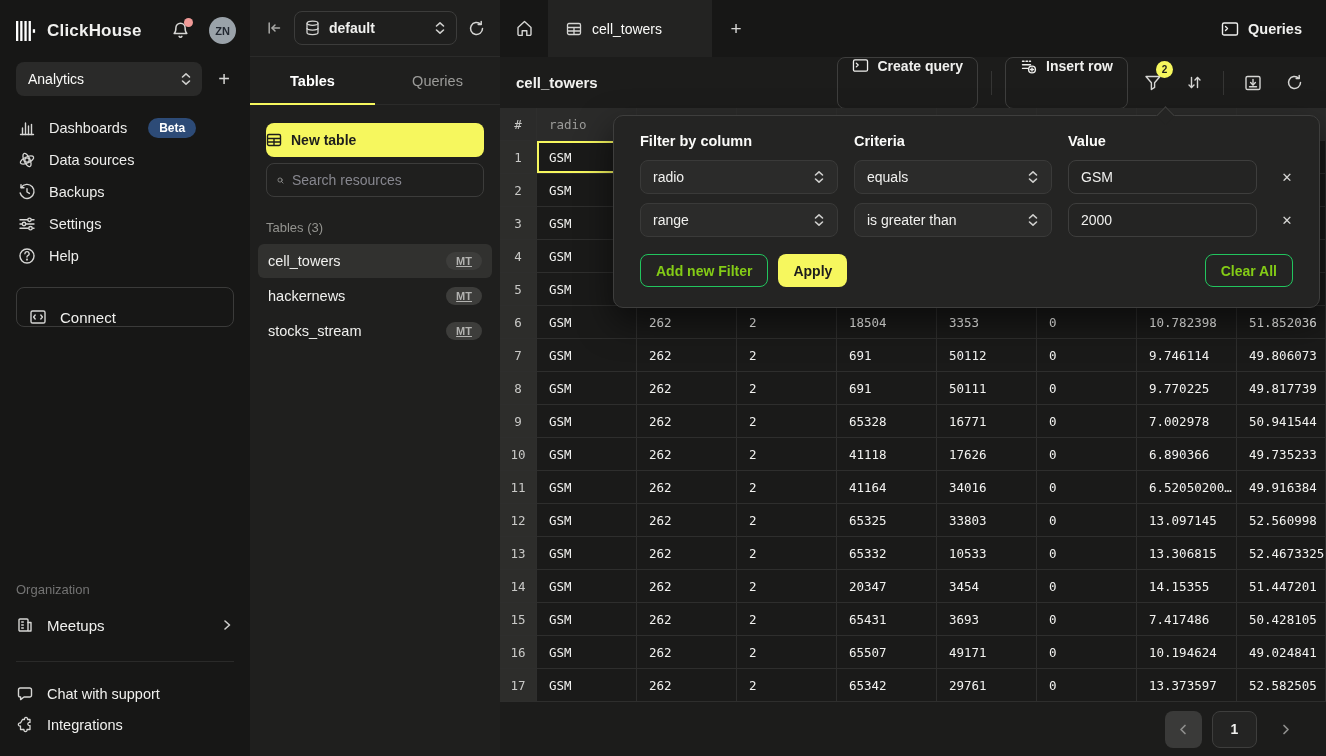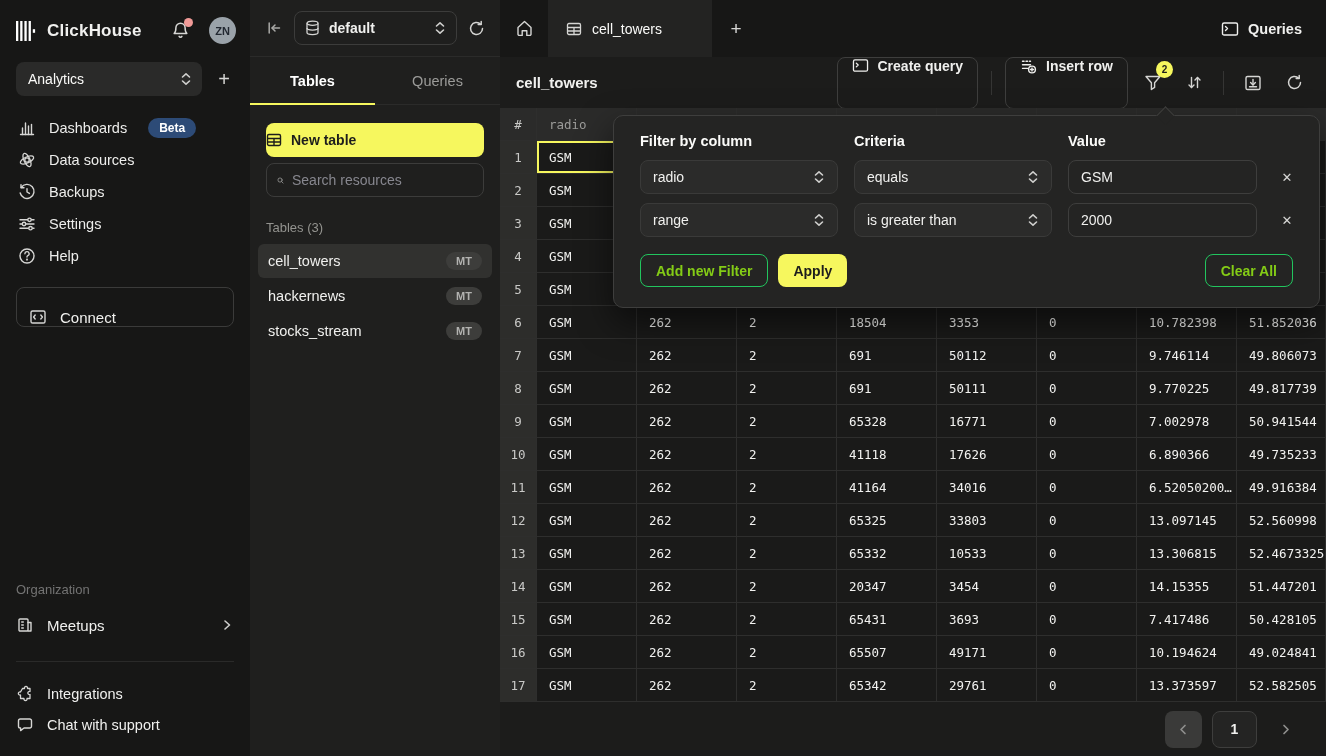--- a/index.html
+++ b/index.html
@@ -62,21 +62,21 @@
   .search-box { margin:6px 16px 0; height:34px; border:1px solid #3c3c3b; border-radius:8px;
     display:flex; align-items:center; gap:8px; padding:6px 10px; }
   .search-box input { flex:1; background:transparent; border:none; outline:none;
     color:#e8e8e6; font-size:14px; font-family:"Liberation Sans",sans-serif; }
   .search-box input::placeholder { color:#87878-5; color:#87878f; }
   .tables-heading { margin:23px 16px 9px; color:#93938f; font-size:13px; }
   .table-item { margin:0 8px 1px; height:34px; display:flex; align-items:center;
     padding:0 10px; border-radius:6px; font-size:14.5px; cursor:default; }
   .table-item.active { background:#31312f; }
   .mt-pill { margin-left:auto; background:#3d3d3b; color:#b2b2b0; font-size:11px;
-    font-weight:600; padding:3px 10px; border-radius:999px; }
+    font-weight:600; padding:3px 10px; border-radius:999px;text-decoration:underline; }
 
   
   .main { position:absolute; left:500px; top:0; width:826px; height:756px; }
   .tabbar { height:57px; background:#171716; display:flex; align-items:stretch; }
   .home-btn { width:48px; display:flex; align-items:center; justify-content:center; cursor:default; }
   .doc-tab { width:164px; background:#232322; display:flex; align-items:center; gap:10px;
     padding:0 18px; font-size:14px; color:#fbfbf9; cursor:default; }
   .newtab-btn { width:48px; display:flex; align-items:center; justify-content:center;
     color:#d6d6d4; font-size:19px; cursor:default; }
   .tab-spacer { flex:1; }
@@ -250,30 +250,30 @@
         <svg width="14" height="14" viewBox="0 0 14 14" fill="none" stroke="#cfcfcd" stroke-width="1.6" stroke-linecap="round" stroke-linejoin="round">
             <polyline points="5,3 9.5,7 5,11"></polyline>
           </svg>
       </span>
     </div>
     <div class="sidebar-divider"></div>
   </div>
 
   <div class="sb-footer">
     <div class="sb-footer-item">
+      <svg class="ic" width="18" height="18" viewBox="0 0 18 18" fill="none" stroke="currentColor" stroke-width="1.4" stroke-linecap="round" stroke-linejoin="round">
+          <path d="M2.5 4.8A1.8 1.8 0 0 1 4.3 3h9.4a1.8 1.8 0 0 1 1.8 1.8v5.4a1.8 1.8 0 0 1-1.8 1.8H8l-3.4 2.6V12H4.3a1.8 1.8 0 0 1-1.8-1.8z"></path>
+        </svg>
+      <span>Chat with support</span>
+    </div>
+    <div class="sb-footer-item">
       <svg class="ic" width="18" height="18" viewBox="0 0 18 18" fill="none" stroke="currentColor" stroke-width="1.3" stroke-linecap="round" stroke-linejoin="round">
           <path d="M6.5 3.5h2a0 0 0 0 0 0 0 1.6 1.6 0 1 1 3 0h2.5v3a1.6 1.6 0 1 0 0 3v4h-3a1.6 1.6 0 1 1-3 0h-3.5v-3.5a1.6 1.6 0 1 1 0-3z"></path>
         </svg>
       <span>Integrations</span>
-    </div>
-    <div class="sb-footer-item">
-      <svg class="ic" width="18" height="18" viewBox="0 0 18 18" fill="none" stroke="currentColor" stroke-width="1.4" stroke-linecap="round" stroke-linejoin="round">
-          <path d="M2.5 4.8A1.8 1.8 0 0 1 4.3 3h9.4a1.8 1.8 0 0 1 1.8 1.8v5.4a1.8 1.8 0 0 1-1.8 1.8H8l-3.4 2.6V12H4.3a1.8 1.8 0 0 1-1.8-1.8z"></path>
-        </svg>
-      <span>Chat with support</span>
     </div>
   </div>
 </aside>
 
 <section class="explorer">
   <div class="explorer-top">
     <span>
       <svg width="18" height="18" viewBox="0 0 18 18" fill="none" stroke="#a9a9a7" stroke-width="1.5" stroke-linecap="round" stroke-linejoin="round">
           <path d="M4.2 4v10"></path>
           <path d="M14.5 9H7.2"></path>

